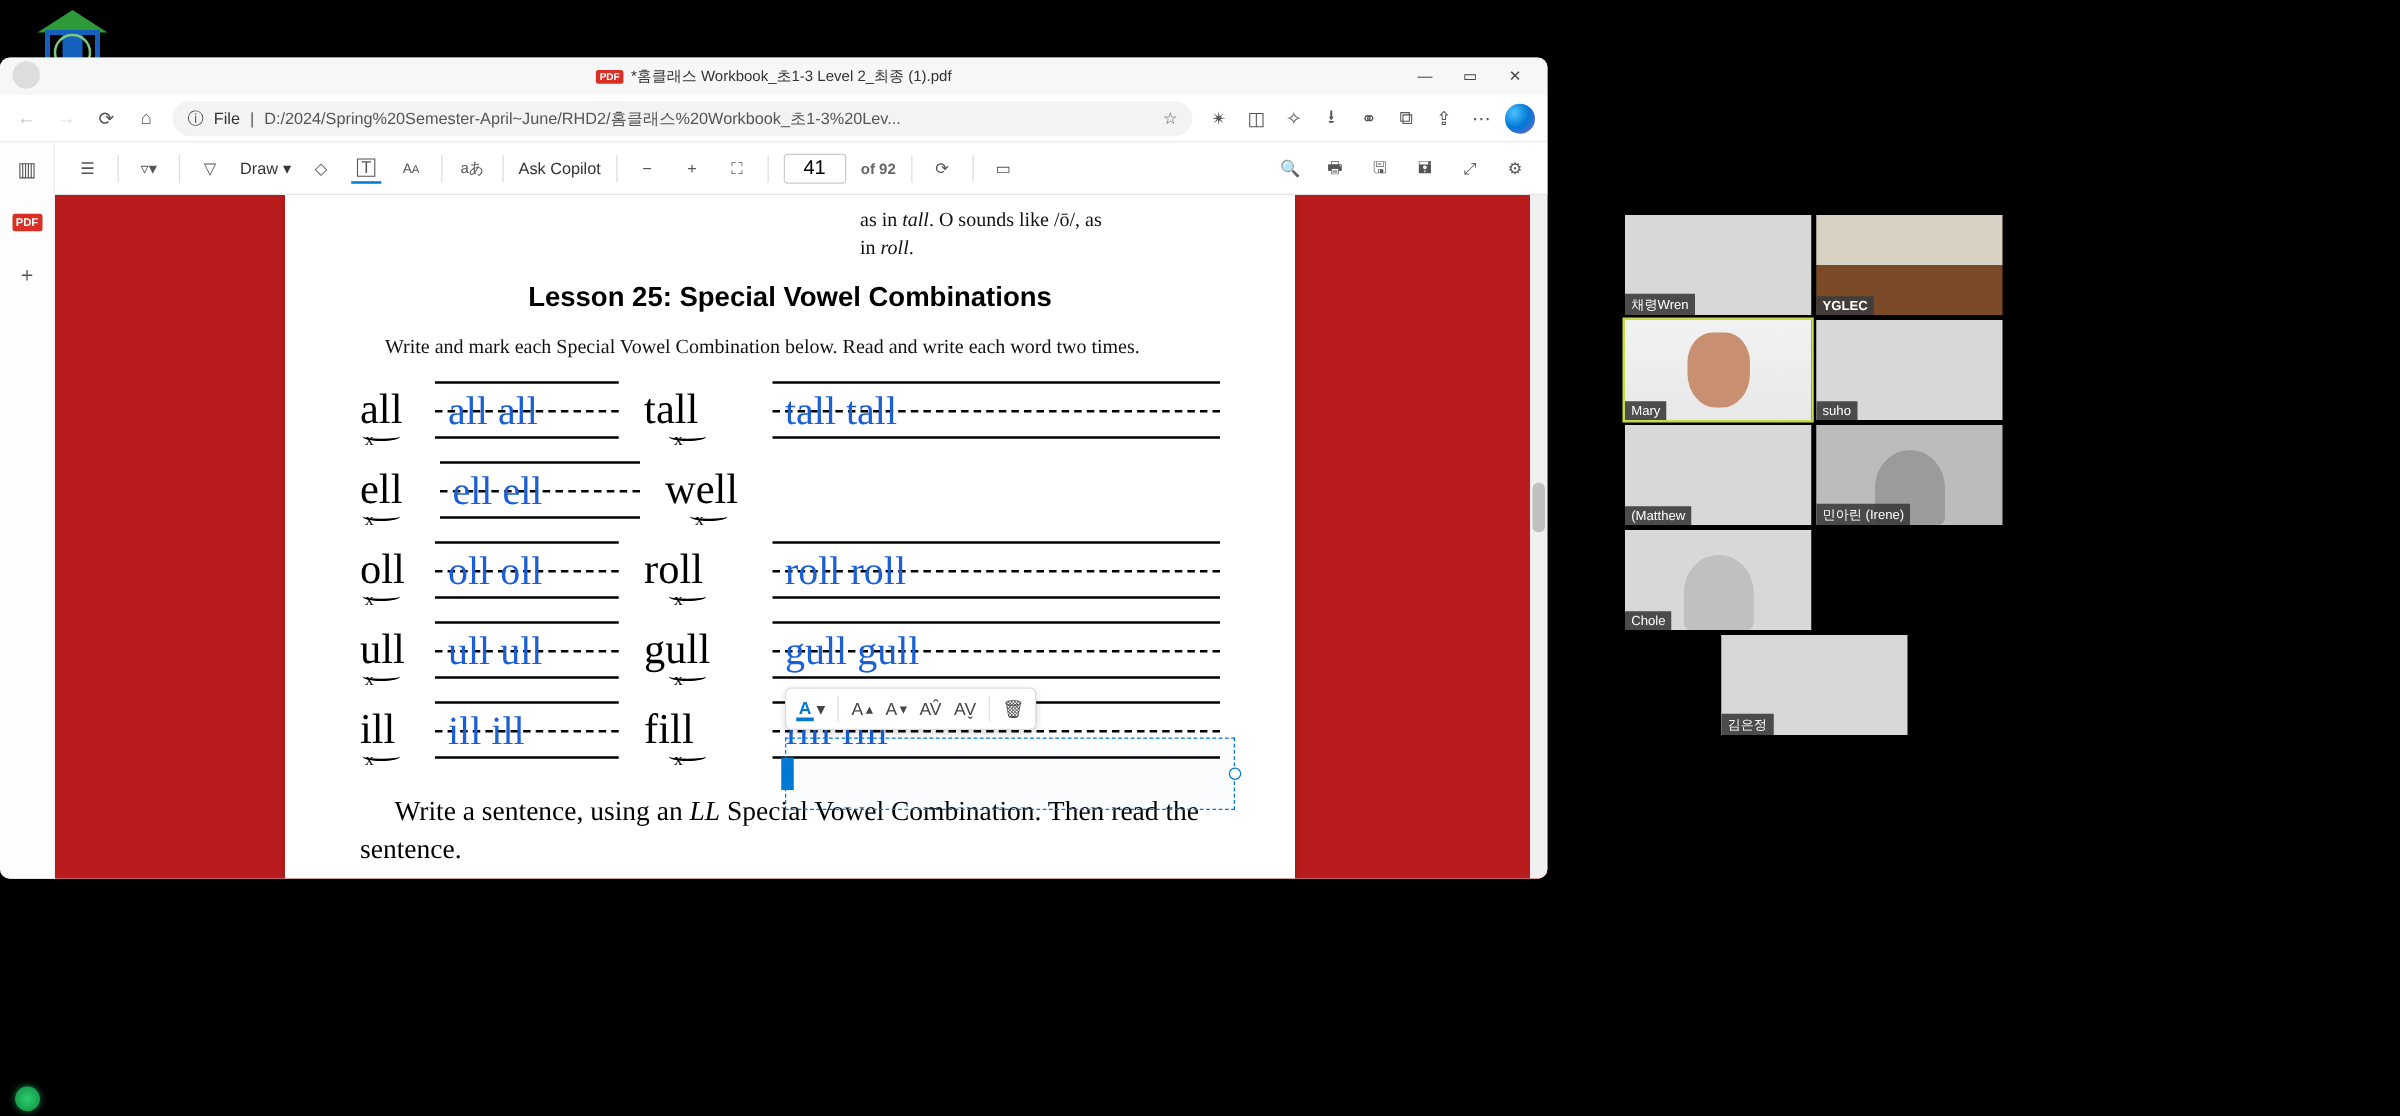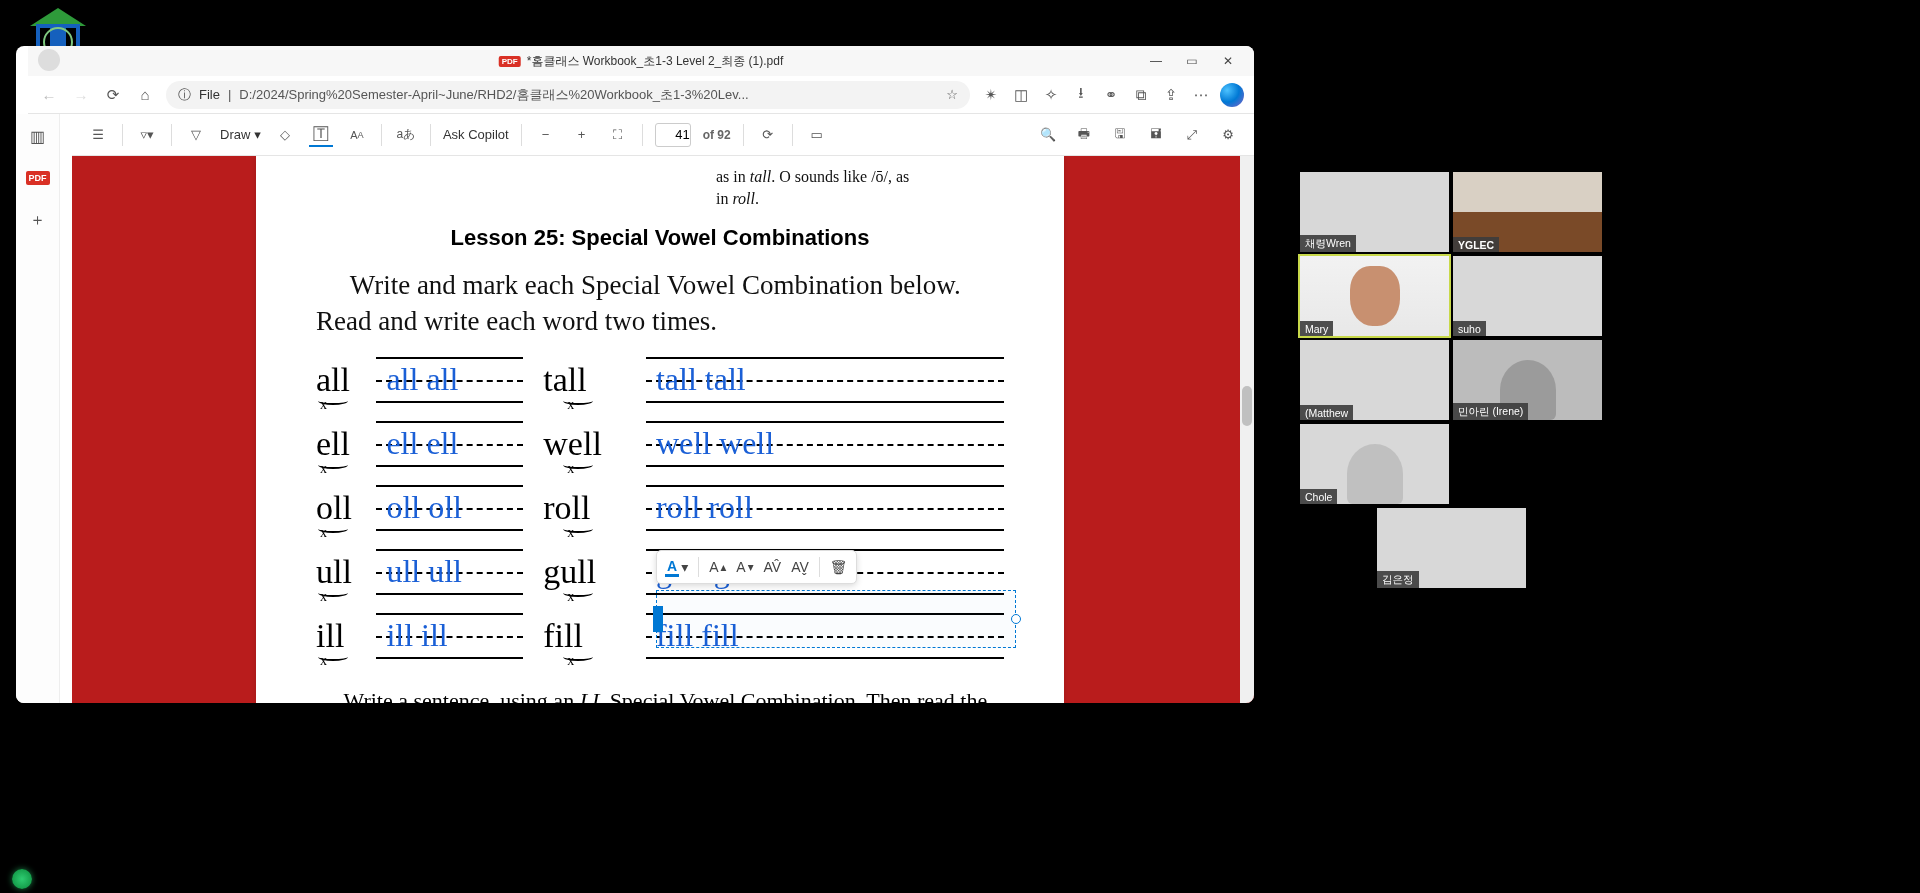--- a/index.html
+++ b/index.html
@@ -12,29 +12,28 @@
     overflow: hidden;
   }
   .logo {
     position: absolute;
     top: 8px; left: 28px;
     width: 60px; height: 55px;
   }
   .browser-window {
     position: absolute;
     top: 46px;
-    left: 16px;
+    left: 0;
     width: 1238px;
     height: 657px;
     background: #fff;
     border-radius: 8px;
     display: flex;
     flex-direction: column;
     overflow: hidden;
-    padding-left: 12px;
   }
   .titlebar {
     height: 30px;
     display: flex;
     align-items: center;
     justify-content: flex-end;
     padding: 0 8px;
     position: relative;
     background: #f7f7f7;
   }
@@ -148,24 +147,24 @@
     color: #333;
   }
   .pdftoolbar .tb-icon {
     width: 24px; height: 24px;
     display:flex;align-items:center;justify-content:center;
     color:#555;
   }
   .pdftoolbar .sep { width:1px; height:22px; background:#ddd; }
   .draw-btn { display:flex;align-items:center;gap:4px; }
   .page-input {
-    width: 36px; height: 24px;
+    width: 50px; height: 24px;
     border: 1px solid #ccc;
-    text-align: right;
-    font-size: 13px;
+    text-align: center;
+    font-size: 16px;
     border-radius: 3px;
   }
   .page-of { font-size:12px; color:#666;font-weight:bold; }
   .ask-copilot { color:#333; font-size:13px; }
   .tb-icon.active-bar { border-bottom: 2px solid #0078d4; }
   .pdfview {
     flex: 1;
     margin-left: 44px;
     background: #b91c1c;
     position: relative;
@@ -201,21 +200,21 @@
   .partial-top em { font-style: italic; }
   .lesson-head {
     font-family: Arial, sans-serif;
     font-weight: 900;
     font-size: 22px;
     text-align: center;
     margin-top: 14px;
   }
   .instr {
     font-family: Georgia, serif;
-    font-size: 27px;
+    font-size: 16px;
     margin-top: 16px;
     line-height: 1.35;
     color: #111;
   }
   .rows {
     margin-top: 8px;
   }
   .wrow {
     display: flex;
     align-items: center;
@@ -468,24 +467,20 @@
             </div>
         </div>
 
         <div class="wrow">
           <div class="syll"><span>ell</span><span class="arc"></span><span class="x">x</span></div>
           <div class="writebox">
               <div class="midline"></div>
               <div class="ink">ell  ell</div>
             </div>
           <div class="exword"><span>well</span><span class="arc"></span><span class="x">x</span></div>
-          <div class="writebox wide">
-              <div class="midline"></div>
-              <div class="ink">well    well</div>
-            </div>
         </div>
 
         <div class="wrow">
           <div class="syll"><span>oll</span><span class="arc"></span><span class="x">x</span></div>
           <div class="writebox">
               <div class="midline"></div>
               <div class="ink">oll   oll</div>
             </div>
           <div class="exword"><span>roll</span><span class="arc"></span><span class="x">x</span></div>
           <div class="writebox wide">

